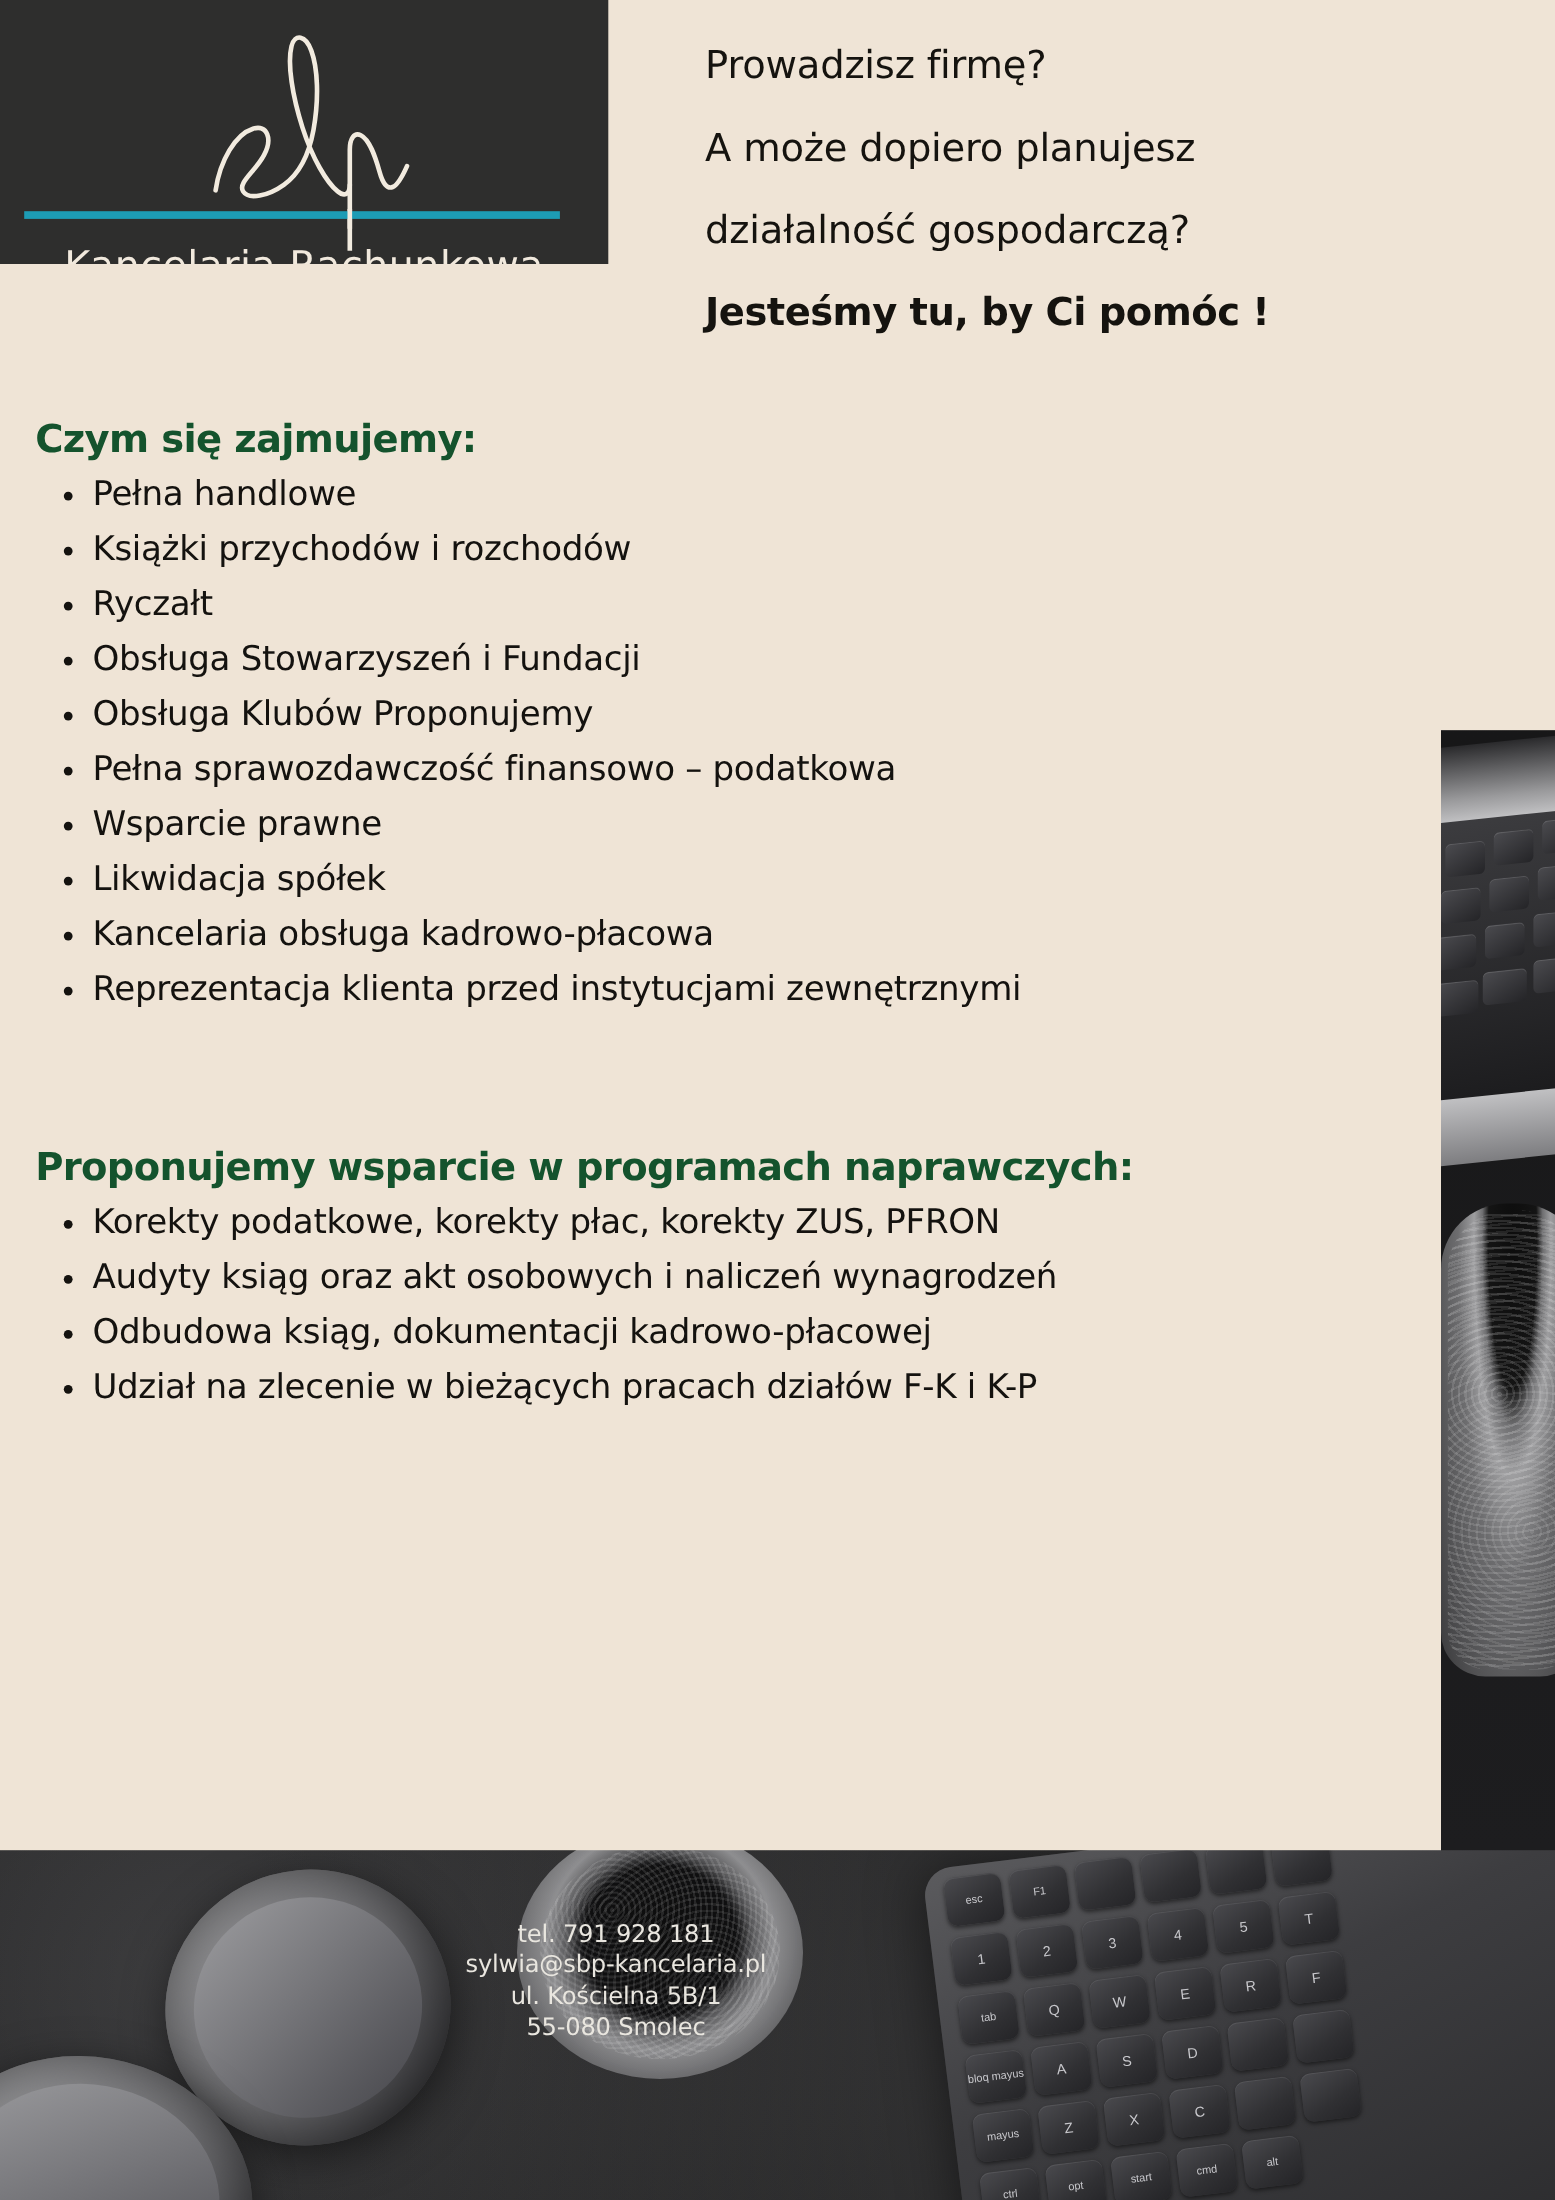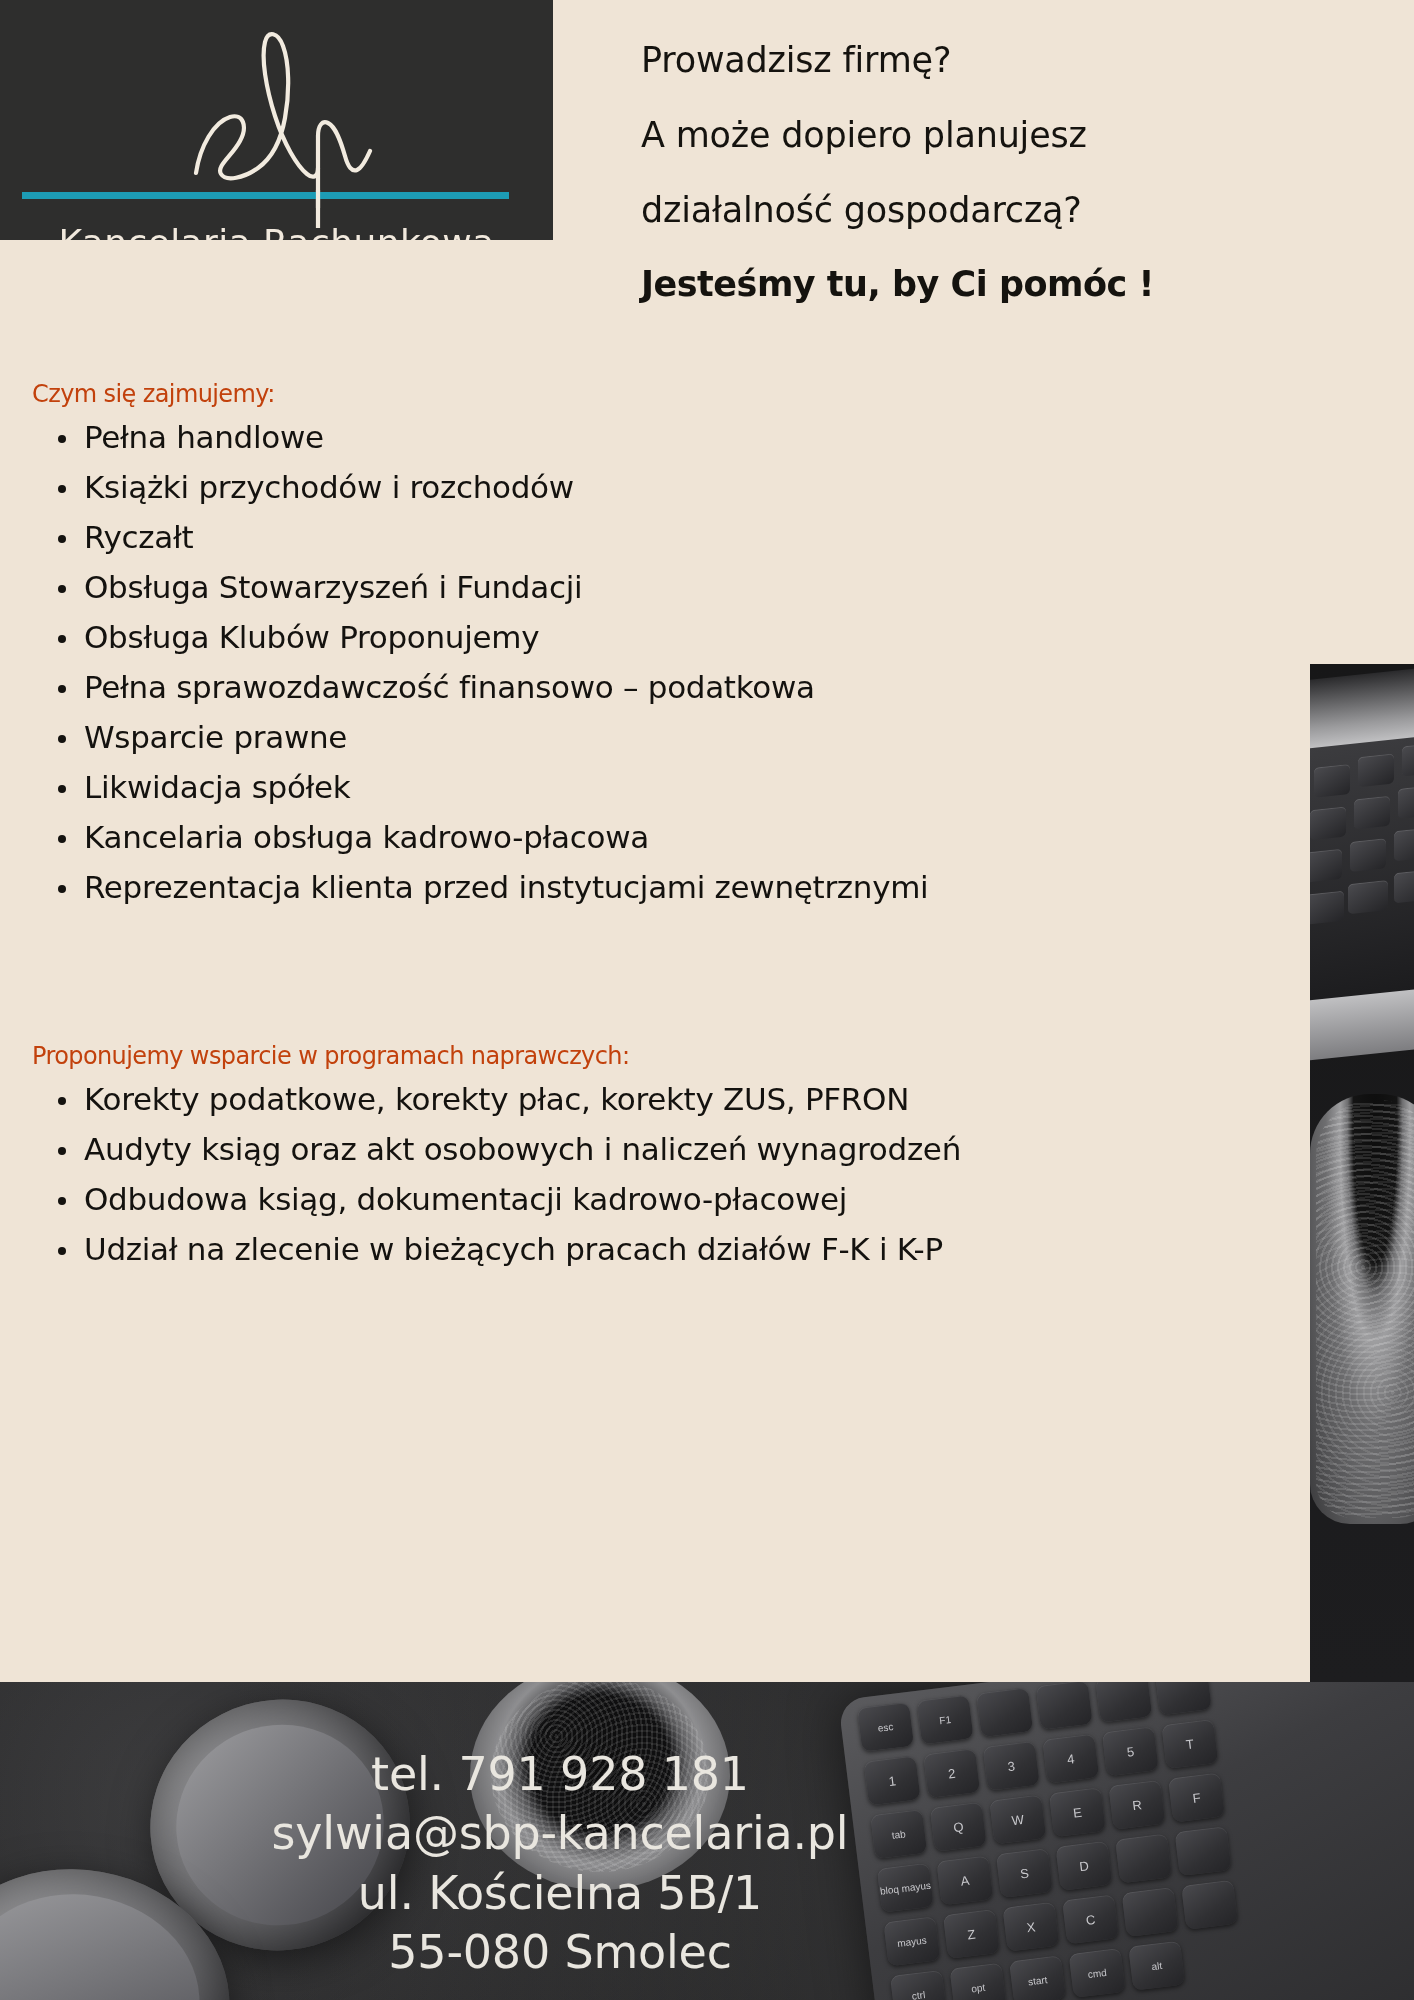--- a/index.html
+++ b/index.html
@@ -264,23 +264,23 @@
     width: 1000px;
   }
   .section-two {
     position: absolute;
     left: 32px;
     top: 995px;
     width: 1000px;
     margin-top: 47px;
   }
   .section-heading {
-    font-size: 24px;
-    font-weight: 400;
-    color: #c2410c;
+    font-size: 35px;
+    font-weight: 700;
+    color: #14532d;
     font-family: "DejaVu Sans", sans-serif;
     letter-spacing: -0.6px;
     margin: 0 0 14px 0;
   }
   ul.svc {
     list-style: none;
     margin: 0;
     padding: 0;
   }
   ul.svc li {
@@ -309,21 +309,21 @@
   .contact {
     position: absolute;
     left: 0;
     top: 1745px;
     width: 1120px;
     text-align: center;
     color: #e9e6df;
     font-family: "DejaVu Sans", sans-serif;
   }
   .contact div {
-    font-size: 46px;
+    font-size: 22px;
     line-height: 1.29;
     letter-spacing: -0.2px;
   }
 </style>
 </head>
 <body>
 
 <div class="poster">
 
   <div class="footer-photo">

